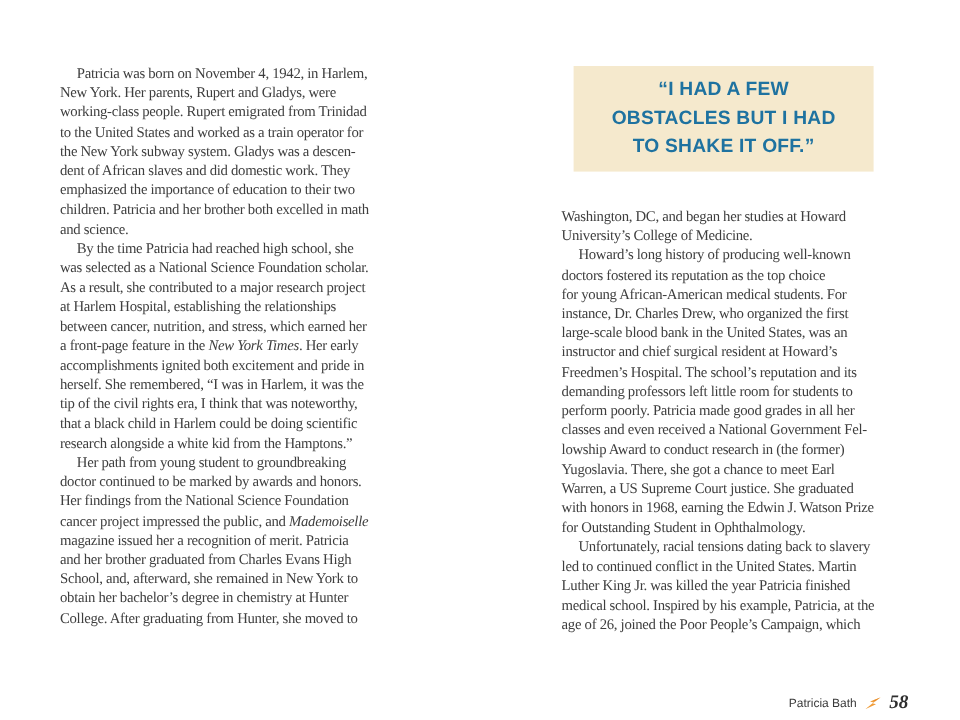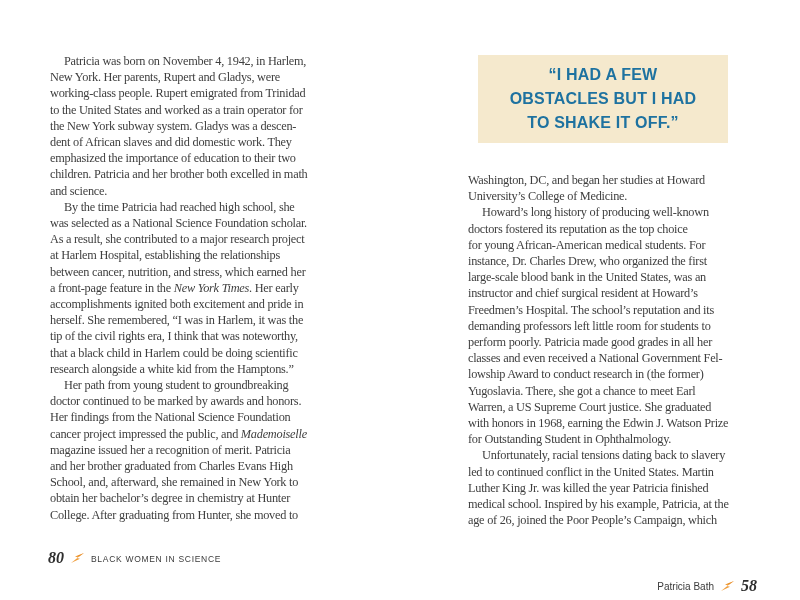--- a/index.html
+++ b/index.html
@@ -99,28 +99,20 @@
   <div class="quote-box">
     <div class="quote-text">“I HAD A FEW<br>OBSTACLES BUT I HAD<br>TO SHAKE IT OFF.”</div>
   </div>
 
   <div class="text-col right">
     <p>Washington, DC, and began her studies at Howard<br>University’s College of Medicine.</p>
     <p class="indent">Howard’s long history of producing well-known<br>doctors fostered its reputation as the top choice<br>for young African-American medical students. For<br>instance, Dr. Charles Drew, who organized the first<br>large-scale blood bank in the United States, was an<br>instructor and chief surgical resident at Howard’s<br>Freedmen’s Hospital. The school’s reputation and its<br>demanding professors left little room for students to<br>perform poorly. Patricia made good grades in all her<br>classes and even received a National Government Fel-<br>lowship Award to conduct research in (the former)<br>Yugoslavia. There, she got a chance to meet Earl<br>Warren, a US Supreme Court justice. She graduated<br>with honors in 1968, earning the Edwin J. Watson Prize<br>for Outstanding Student in Ophthalmology.</p>
     <p class="indent">Unfortunately, racial tensions dating back to slavery<br>led to continued conflict in the United States. Martin<br>Luther King Jr. was killed the year Patricia finished<br>medical school. Inspired by his example, Patricia, at the<br>age of 26, joined the Poor People’s Campaign, which</p>
   </div>
 
-  <div class="footer fl">
-    <span class="page-num">80</span>
-    <svg class="bolt" viewBox="0 0 13 10">
-      <polygon points="13,0 4,3.6 7,4.4 0,10 9,5.8 6,5" fill="#f09d3a"></polygon>
-      <polygon points="13,0 6.5,2.8 8.2,3.4 3.5,7.2" fill="#e07f1a" opacity="0.55"></polygon>
-    </svg>
-    <span class="footer-book-label">BLACK WOMEN IN SCIENCE</span>
-  </div>
 
   <div class="footer fr">
     <span class="footer-chapter-label">Patricia Bath</span>
     <svg class="bolt" viewBox="0 0 13 10">
       <polygon points="13,0 4,3.6 7,4.4 0,10 9,5.8 6,5" fill="#f09d3a"></polygon>
       <polygon points="13,0 6.5,2.8 8.2,3.4 3.5,7.2" fill="#e07f1a" opacity="0.55"></polygon>
     </svg>
     <span class="page-num">58</span>
   </div>
 

